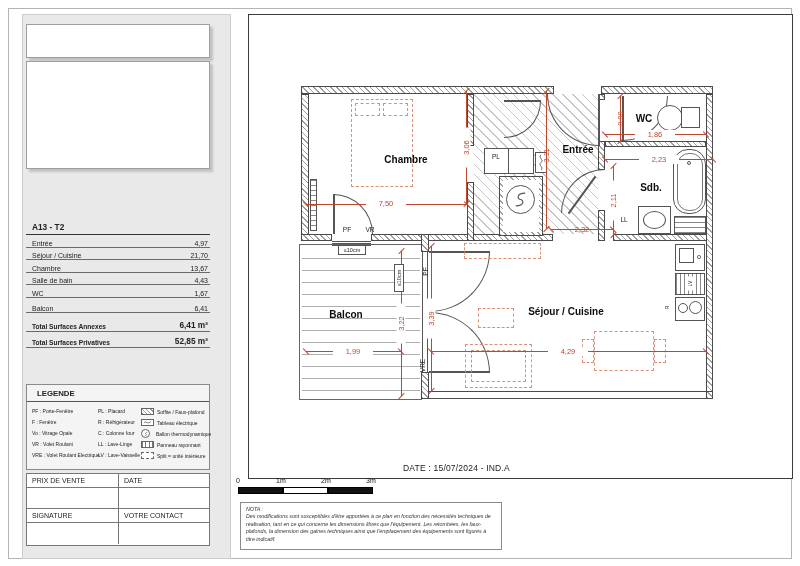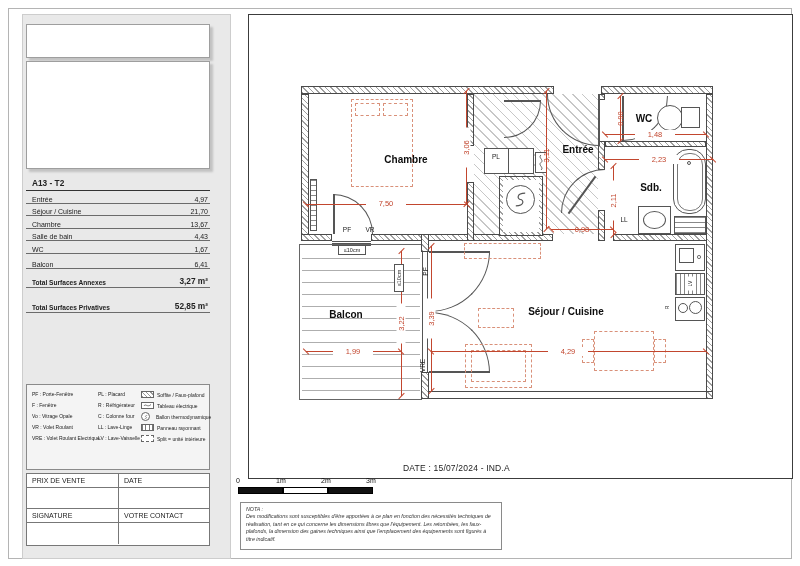--- a/index.html
+++ b/index.html
@@ -80,21 +80,21 @@
 <body>
 
 <div id="page">
   <div class="outer-frame"></div>
 
   <div class="sidebar">
     <div class="whitebox" style="left:3px;top:9px;width:182px;height:32px;"></div>
     <div class="whitebox" style="left:3px;top:46px;width:182px;height:106px;"></div>
 
     <div style="position:absolute;left:3px;top:160px;width:184px;">
-      <div style="font-size:8.3px;font-weight:bold;padding:3px 0 2px 6px;border-bottom:1.5px solid #333;">A13 - T2</div>
+      <div style="font-size:8.3px;font-weight:bold;padding:3px 0 2px 6px;border-bottom:1.5px solid #333;margin-top:44px;">A13 - T2</div>
       <div class="row" style="height:11.5px;padding:0 2px 0 6px;">
         <span class="arealbl">Entrée</span>
         <span class="areaval">4,97</span>
       </div>
       <div class="row" style="height:11.5px;padding:0 2px 0 6px;">
         <span class="arealbl">Séjour / Cuisine</span>
         <span class="areaval">21,70</span>
       </div>
       <div class="row" style="height:11.5px;padding:0 2px 0 6px;">
         <span class="arealbl">Chambre</span>
@@ -107,29 +107,30 @@
       <div class="row" style="height:11.5px;padding:0 2px 0 6px;">
         <span class="arealbl">WC</span>
         <span class="areaval">1,67</span>
       </div>
       <div class="row" style="height:12px;margin-top:2px;padding:0 2px 0 6px;">
         <span class="arealbl">Balcon</span>
         <span class="areaval">6,41</span>
       </div>
       <div class="row" style="height:14px;margin-top:3px;padding:0 2px 1px 6px;">
         <span class="tot-lbl" style="font-size:6.6px;">Total Surfaces Annexes</span>
-        <span class="tot-val">3,27 m²</span>
-      </div>
-      <div class="row" style="height:14px;margin-top:9px;padding:0 2px 1px 6px;gap:8px;">
+        <span class="tot-val">6,41 m²</span>
+      </div>
+      <div class="row" style="height:14px;padding:0 2px 1px 6px;gap:8px;">
         <span class="tot-lbl" style="font-size:6.6px;">Total Surfaces Privatives</span>
         <span class="tot-val">52,85 m²</span>
       </div>
     </div>
 
     <div class="lgbox" style="left:3px;top:369px;">
+      <div class="lgtitle">LEGENDE</div>
       <div class="lgcols">
         <div class="lgc" style="width:66px;">
           <span class="lgitem">PF : Porte-Fenêtre</span>
           <span class="lgitem">F : Fenêtre</span>
           <span class="lgitem">Vo : Vitrage Opale</span>
           <span class="lgitem">VR : Volet Roulant</span>
           <span class="lgitem">VRE : Volet Roulant Electrique</span>
         </div>
         <div class="lgc" style="width:50px;">
           <span class="lgitem">PL : Placard</span>
@@ -287,23 +288,23 @@
     <div class="dimh" style="left:356px;top:144px;width:108px;"></div>
     <div class="dimv" style="left:364px;top:151px;height:69px;"></div>
     <div class="dimv" style="left:182px;top:231px;height:145px;"></div>
     <div class="dimh" style="left:182px;top:336px;width:275px;"></div>
     <div class="dimv" style="left:152px;top:236px;height:145px;"></div>
     <div class="dimh" style="left:57px;top:336px;width:95px;"></div>
 
     <div class="dlab" style="left:117px;top:184px;width:40px;">7,50</div>
     <div class="dlab rot" style="left:197px;top:128px;width:40px;">3,06</div>
     <div class="dlab rot" style="left:277px;top:136px;width:40px;background:transparent;">3,11</div>
-    <div class="dlab" style="left:313px;top:210px;width:40px;background:transparent;">0,98</div>
+    <div class="dlab" style="left:313px;top:210px;width:40px;background:transparent;">2,32</div>
     <div class="dlab rot" style="left:351px;top:99px;width:40px;background:transparent;">0,90</div>
-    <div class="dlab" style="left:386px;top:115px;width:40px;">1,48</div>
+    <div class="dlab" style="left:386px;top:115px;width:40px;">1,86</div>
     <div class="dlab" style="left:390px;top:140px;width:40px;">2,23</div>
     <div class="dlab rot" style="left:344px;top:181px;width:40px;">2,11</div>
     <div class="dlab rot" style="left:162px;top:299px;width:40px;">3,39</div>
     <div class="dlab" style="left:299px;top:332px;width:40px;">4,29</div>
     <div class="dlab rot" style="left:132px;top:304px;width:40px;">3,22</div>
     <div class="dlab" style="left:84px;top:332px;width:40px;">1,99</div>
 
     <div class="room" style="left:127px;top:139px;width:60px;">Chambre</div>
     <div class="room" style="left:299px;top:129px;width:60px;">Entrée</div>
     <div class="room" style="left:375px;top:98px;width:40px;">WC</div>

